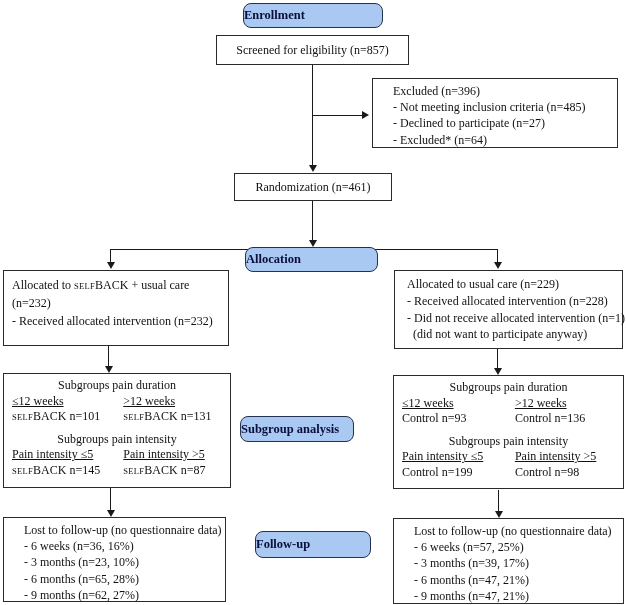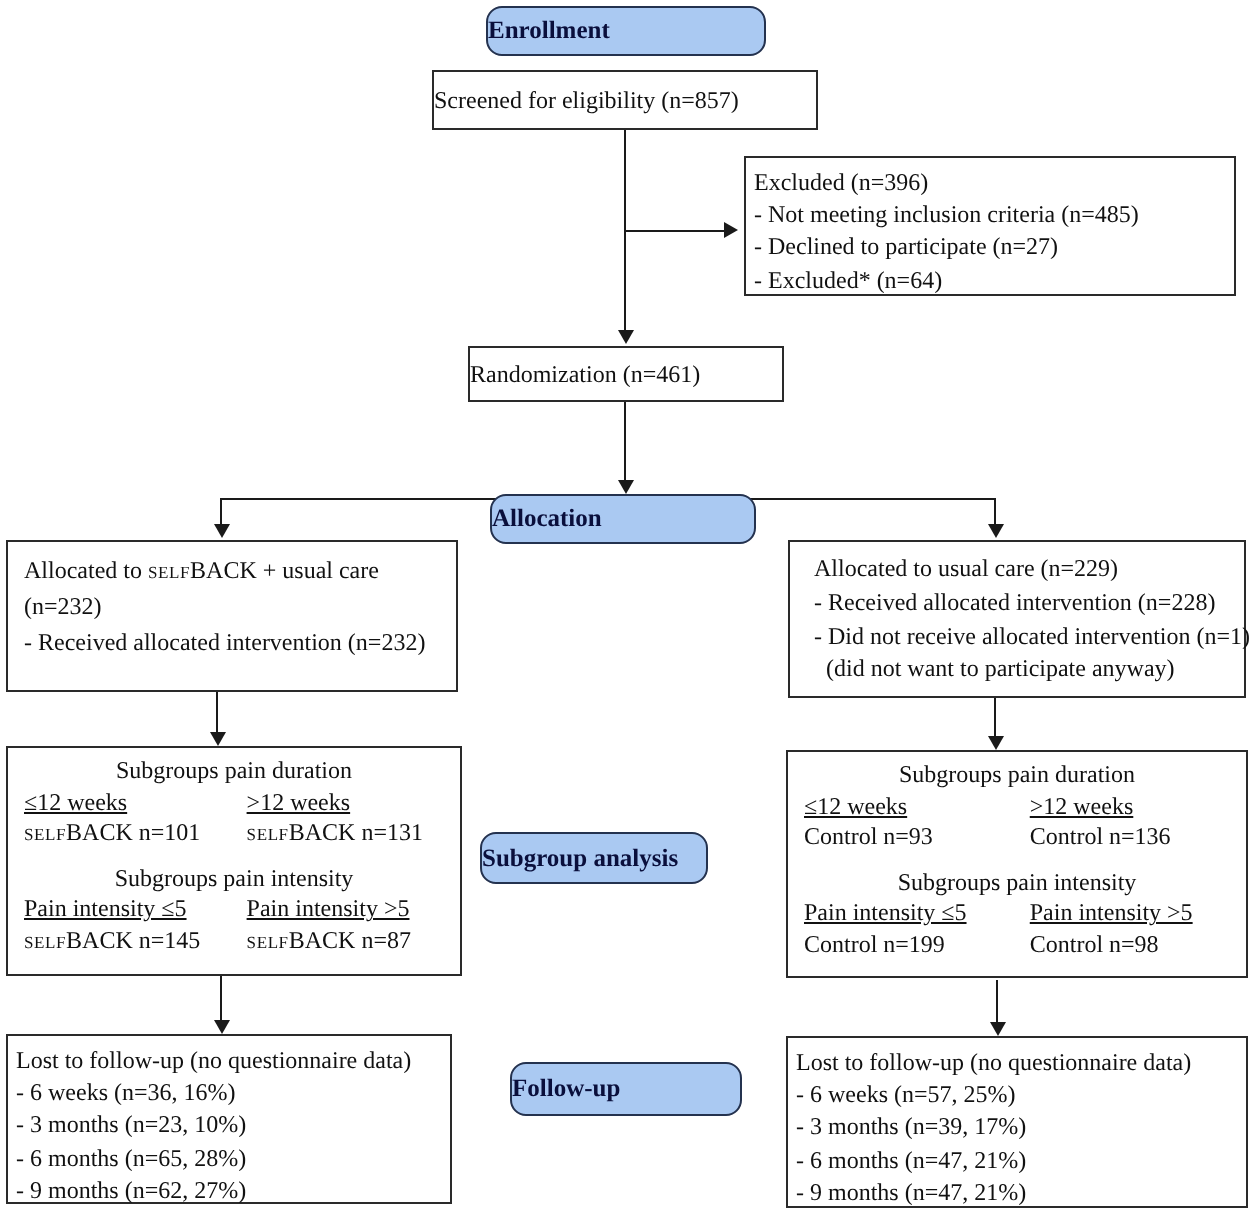--- a/index.html
+++ b/index.html
@@ -19,22 +19,22 @@
   .hline{position:absolute;height:1px;background:var(--line);z-index:1;}
   .arr-down{position:absolute;width:0;height:0;z-index:1;
     border-left:4px solid transparent;border-right:4px solid transparent;
     border-top:7px solid var(--line);}
   .arr-right{position:absolute;width:0;height:0;z-index:1;
     border-top:4px solid transparent;border-bottom:4px solid transparent;
     border-left:7px solid var(--line);}
   
   .box{position:absolute;background:#fff;border:1px solid var(--box-border);
     box-sizing:border-box;z-index:2;line-height:1.35;}
-  .box.center{display:flex;align-items:center;text-align:center;}
-  .box.pad{padding:4px 4px;}
+  .box.center{display:flex;align-items:center;justify-content:center;text-align:center;}
+  .box.pad{padding:4px 20px;}
   
   .stage{position:absolute;background:var(--stage-fill);
     border:1.5px solid var(--stage-border);border-radius:8px;box-sizing:border-box;
     display:flex;align-items:center;justify-content:flex-start;
     font-weight:bold;font-size:12.5px;color:var(--stage-text);z-index:3;}
   
   .sg-title{text-align:center;}
   .sg-title.mt{margin-top:7px;text-align:center;}
   .sg-row{display:flex;font-family:Liberation Serif, serif;}
   .sg-c1{width:53%;}

